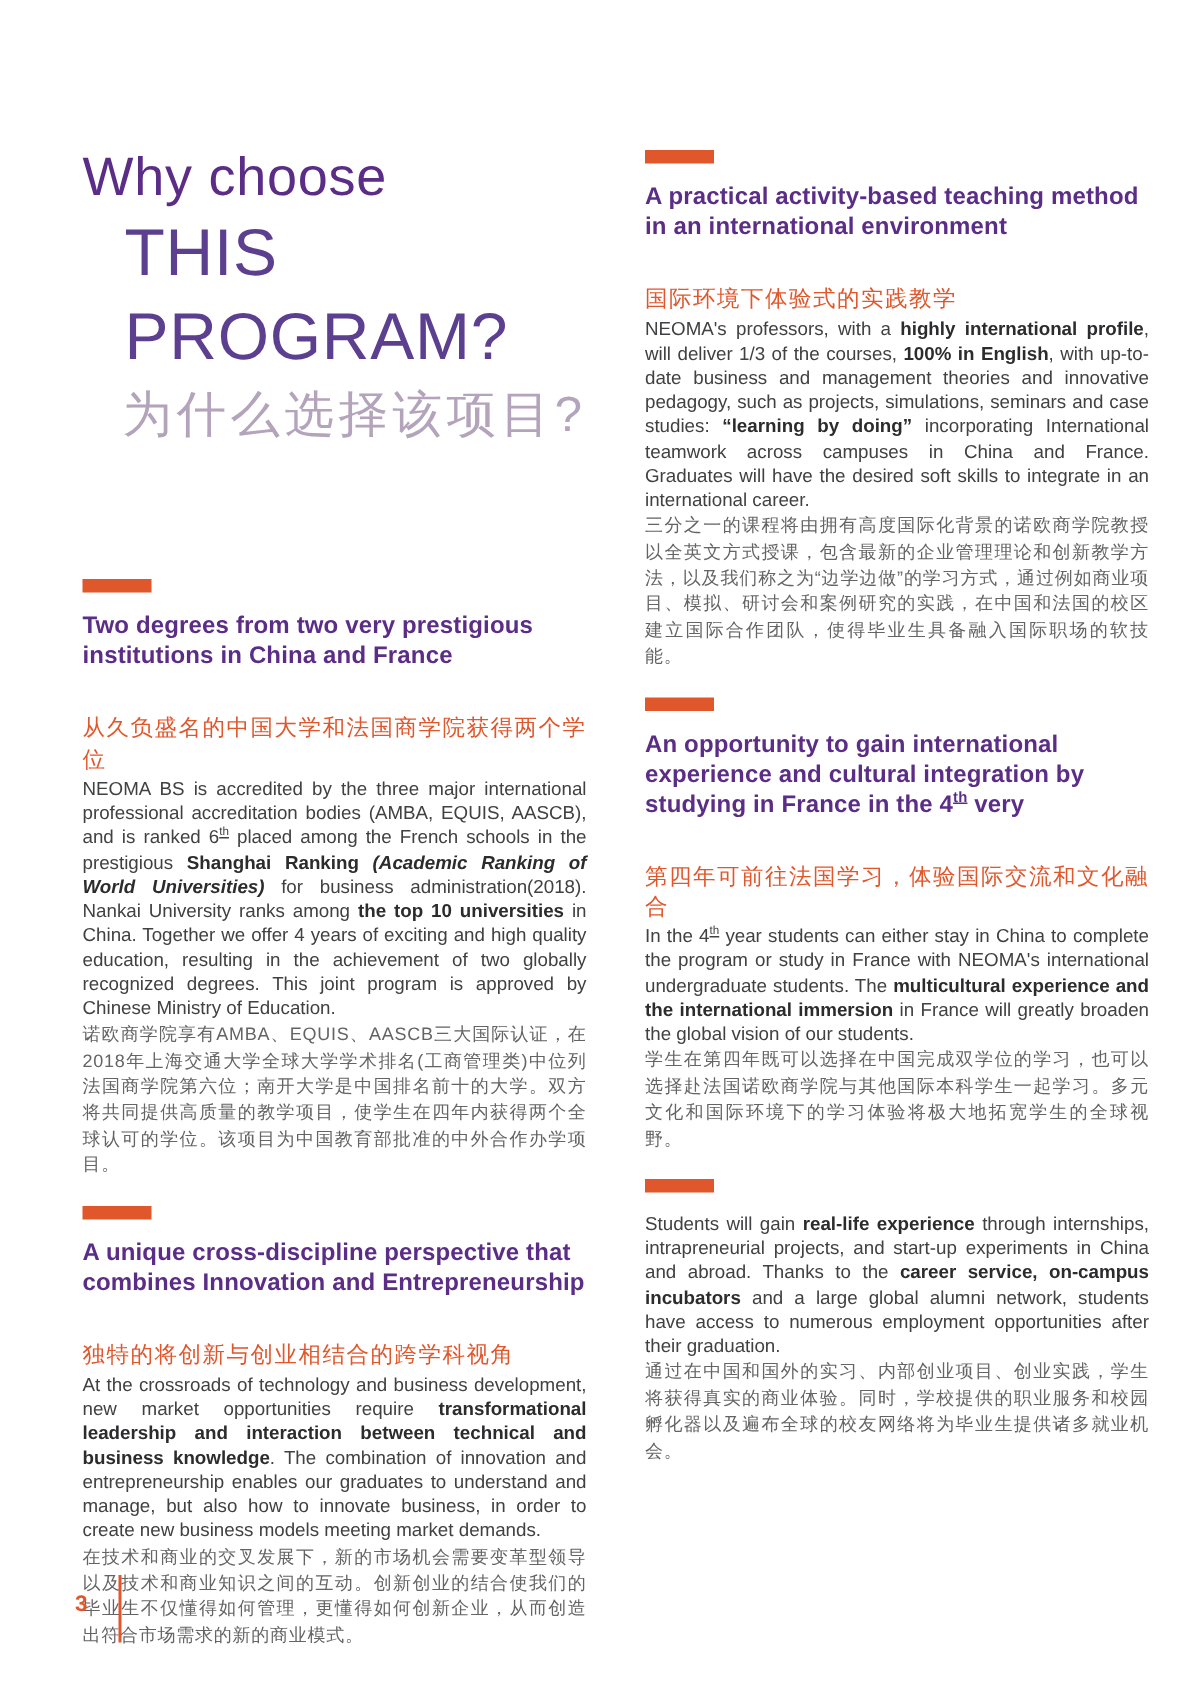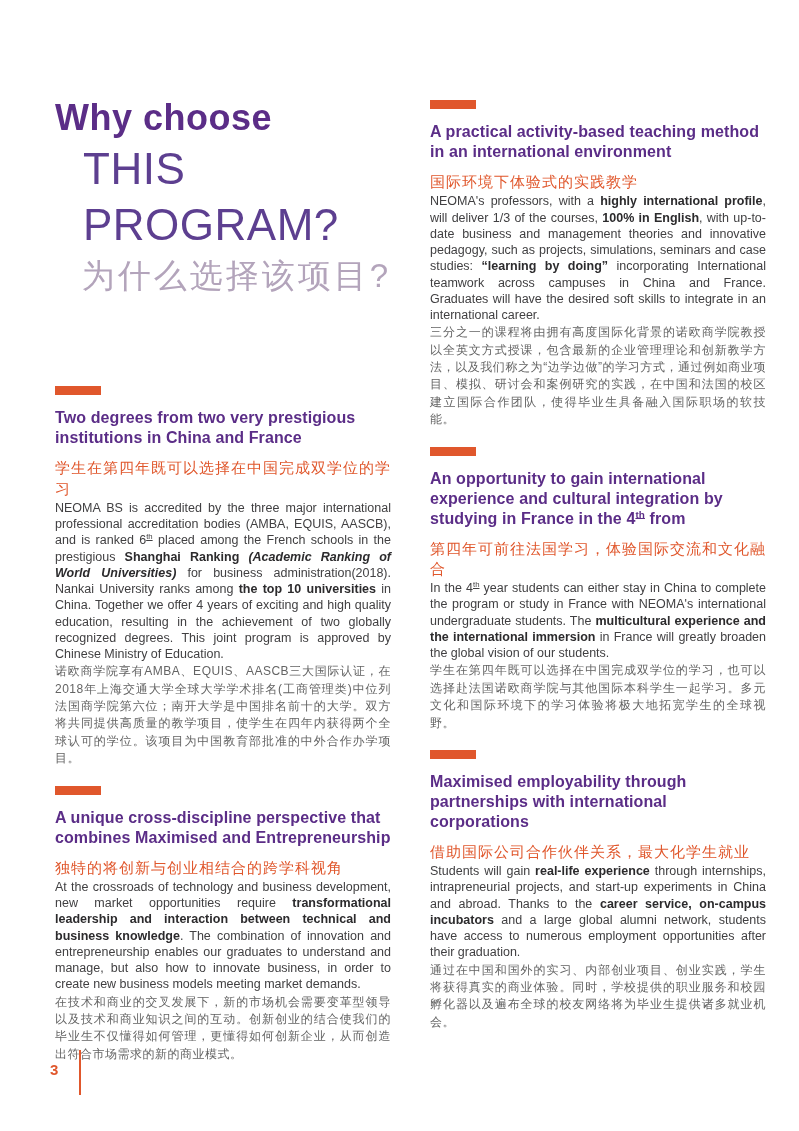--- a/index.html
+++ b/index.html
@@ -19,28 +19,28 @@
     width:799px;height:1131px;
     background:#ffffff;
     margin:0 auto;
     overflow:hidden;
   }
   .col{position:absolute;width:336px;}
   .col-left{left:55px;top:95px;}
   .col-right{left:430px;top:100px;}
 
   .title-block{margin-bottom:88px;}
-  .title-l1{font-size:36px;font-weight:bold;color:var(--purple);line-height:1.28;letter-spacing:0.5px;}
+  .title-l1{font-size:36px;font-weight:normal;color:var(--purple);line-height:1.28;letter-spacing:0.5px;}
   .title-l2{font-size:44px;font-weight:normal;color:var(--purple-light);line-height:1.28;letter-spacing:0.5px;margin-left:28px;}
   .title-l3{font-size:33px;font-weight:normal;color:var(--title-zh);line-height:1.35;letter-spacing:3px;text-align:right;}
 
   .section{margin-bottom:18px;}
   .bar{width:46px;height:9px;background:var(--orange);margin-bottom:13px;}
   .heading{font-size:16px;font-weight:bold;color:var(--purple);line-height:1.25;letter-spacing:0.1px;}
-  .subheading{font-size:15px;font-weight:normal;color:var(--orange);line-height:1.35;margin-top:10px;letter-spacing:1px;}
+  .subheading{font-size:15px;font-weight:normal;color:var(--orange);line-height:1.35;margin-top:28px;letter-spacing:1px;}
   .para{margin-top:1px;text-align:justify;}
   .para.en{font-size:12.5px;color:var(--body);line-height:1.3;}
   .para.zh{font-size:12px;color:var(--zh-body);line-height:1.45;letter-spacing:0.5px;}
   .para .b{font-weight:bold;color:var(--body-bold);}
   .para .i{font-style:italic;}
   .heading sup,.para sup{font-size:0.62em;vertical-align:super;line-height:0;text-decoration:underline;}
 
   .page-number{
     position:absolute;left:50px;top:1061px;
     font-size:15px;font-weight:bold;color:var(--orange);
@@ -58,54 +58,52 @@
   <div class="col col-left">
     <div class="title-block">
       <div class="title-l1">Why choose</div>
       <div class="title-l2">THIS PROGRAM?</div>
       <div class="title-l3">为什么选择该项目?</div>
     </div>
     <div>
         <section class="section">
           <div class="bar"></div>
           <h2 class="heading"><span>Two degrees from two very prestigious institutions in China and France</span></h2>
-          <h3 class="subheading">学生在第四年既可以选择在中国完成双学位的学习</h3>
+          <h3 class="subheading">从久负盛名的中国大学和法国商学院获得两个学位</h3>
           <p class="para en"><span>NEOMA BS is accredited by the three major international professional accreditation bodies (AMBA, EQUIS, AASCB), and is ranked 6</span><sup>th</sup><span> placed among the French schools in the prestigious </span><span class="b">Shanghai Ranking </span><span class="b i">(Academic Ranking of World Universities)</span><span> for business administration(2018). Nankai University ranks among </span><span class="b">the top 10 universities</span><span> in China. Together we offer 4 years of exciting and high quality education, resulting in the achievement of two globally recognized degrees. This joint program is approved by Chinese Ministry of Education.</span></p>
           <p class="para zh"><span>诺欧商学院享有AMBA、EQUIS、AASCB三大国际认证，在2018年上海交通大学全球大学学术排名(工商管理类)中位列法国商学院第六位；南开大学是中国排名前十的大学。双方将共同提供高质量的教学项目，使学生在四年内获得两个全球认可的学位。该项目为中国教育部批准的中外合作办学项目。</span></p>
         </section>
         <section class="section">
           <div class="bar"></div>
-          <h2 class="heading"><span>A unique cross-discipline perspective that combines Maximised and Entrepreneurship</span></h2>
+          <h2 class="heading"><span>A unique cross-discipline perspective that combines Innovation and Entrepreneurship</span></h2>
           <h3 class="subheading">独特的将创新与创业相结合的跨学科视角</h3>
           <p class="para en"><span>At the crossroads of technology and business development, new market opportunities require </span><span class="b">transformational leadership and interaction between technical and business knowledge</span><span>. The combination of innovation and entrepreneurship enables our graduates to understand and manage, but also how to innovate business, in order to create new business models meeting market demands.</span></p>
           <p class="para zh"><span>在技术和商业的交叉发展下，新的市场机会需要变革型领导以及技术和商业知识之间的互动。创新创业的结合使我们的毕业生不仅懂得如何管理，更懂得如何创新企业，从而创造出符合市场需求的新的商业模式。</span></p>
         </section>
       </div>
   </div>
 
   <div class="col col-right">
     <div>
         <section class="section">
           <div class="bar"></div>
           <h2 class="heading"><span>A practical activity-based teaching method in an international environment</span></h2>
           <h3 class="subheading">国际环境下体验式的实践教学</h3>
           <p class="para en"><span>NEOMA's professors, with a </span><span class="b">highly international profile</span><span>, will deliver 1/3 of the courses, </span><span class="b">100% in English</span><span>, with up-to-date business and management theories and innovative pedagogy, such as projects, simulations, seminars and case studies: </span><span class="b">“learning by doing”</span><span> incorporating International teamwork across campuses in China and France. Graduates will have the desired soft skills to integrate in an international career.</span></p>
           <p class="para zh"><span>三分之一的课程将由拥有高度国际化背景的诺欧商学院教授以全英文方式授课，包含最新的企业管理理论和创新教学方法，以及我们称之为“边学边做”的学习方式，通过例如商业项目、模拟、研讨会和案例研究的实践，在中国和法国的校区建立国际合作团队，使得毕业生具备融入国际职场的软技能。</span></p>
         </section>
         <section class="section">
           <div class="bar"></div>
-          <h2 class="heading"><span>An opportunity to gain international experience and cultural integration by studying in France in the 4</span><sup>th</sup><span> from</span></h2>
+          <h2 class="heading"><span>An opportunity to gain international experience and cultural integration by studying in France in the 4</span><sup>th</sup><span> very</span></h2>
           <h3 class="subheading">第四年可前往法国学习，体验国际交流和文化融合</h3>
           <p class="para en"><span>In the 4</span><sup>th</sup><span> year students can either stay in China to complete the program or study in France with NEOMA's international undergraduate students. The </span><span class="b">multicultural experience and the international immersion</span><span> in France will greatly broaden the global vision of our students.</span></p>
           <p class="para zh"><span>学生在第四年既可以选择在中国完成双学位的学习，也可以选择赴法国诺欧商学院与其他国际本科学生一起学习。多元文化和国际环境下的学习体验将极大地拓宽学生的全球视野。</span></p>
         </section>
         <section class="section">
           <div class="bar"></div>
-          <h2 class="heading"><span>Maximised employability through partnerships with international corporations</span></h2>
-          <h3 class="subheading">借助国际公司合作伙伴关系，最大化学生就业</h3>
           <p class="para en"><span>Students will gain </span><span class="b">real-life experience</span><span> through internships, intrapreneurial projects, and start-up experiments in China and abroad. Thanks to the </span><span class="b">career service, on-campus incubators</span><span> and a large global alumni network, students have access to numerous employment opportunities after their graduation.</span></p>
           <p class="para zh"><span>通过在中国和国外的实习、内部创业项目、创业实践，学生将获得真实的商业体验。同时，学校提供的职业服务和校园孵化器以及遍布全球的校友网络将为毕业生提供诸多就业机会。</span></p>
         </section>
       </div>
   </div>
 
   <div class="page-number">3</div>
   <div class="footer-rule"></div>
 
 </div>

